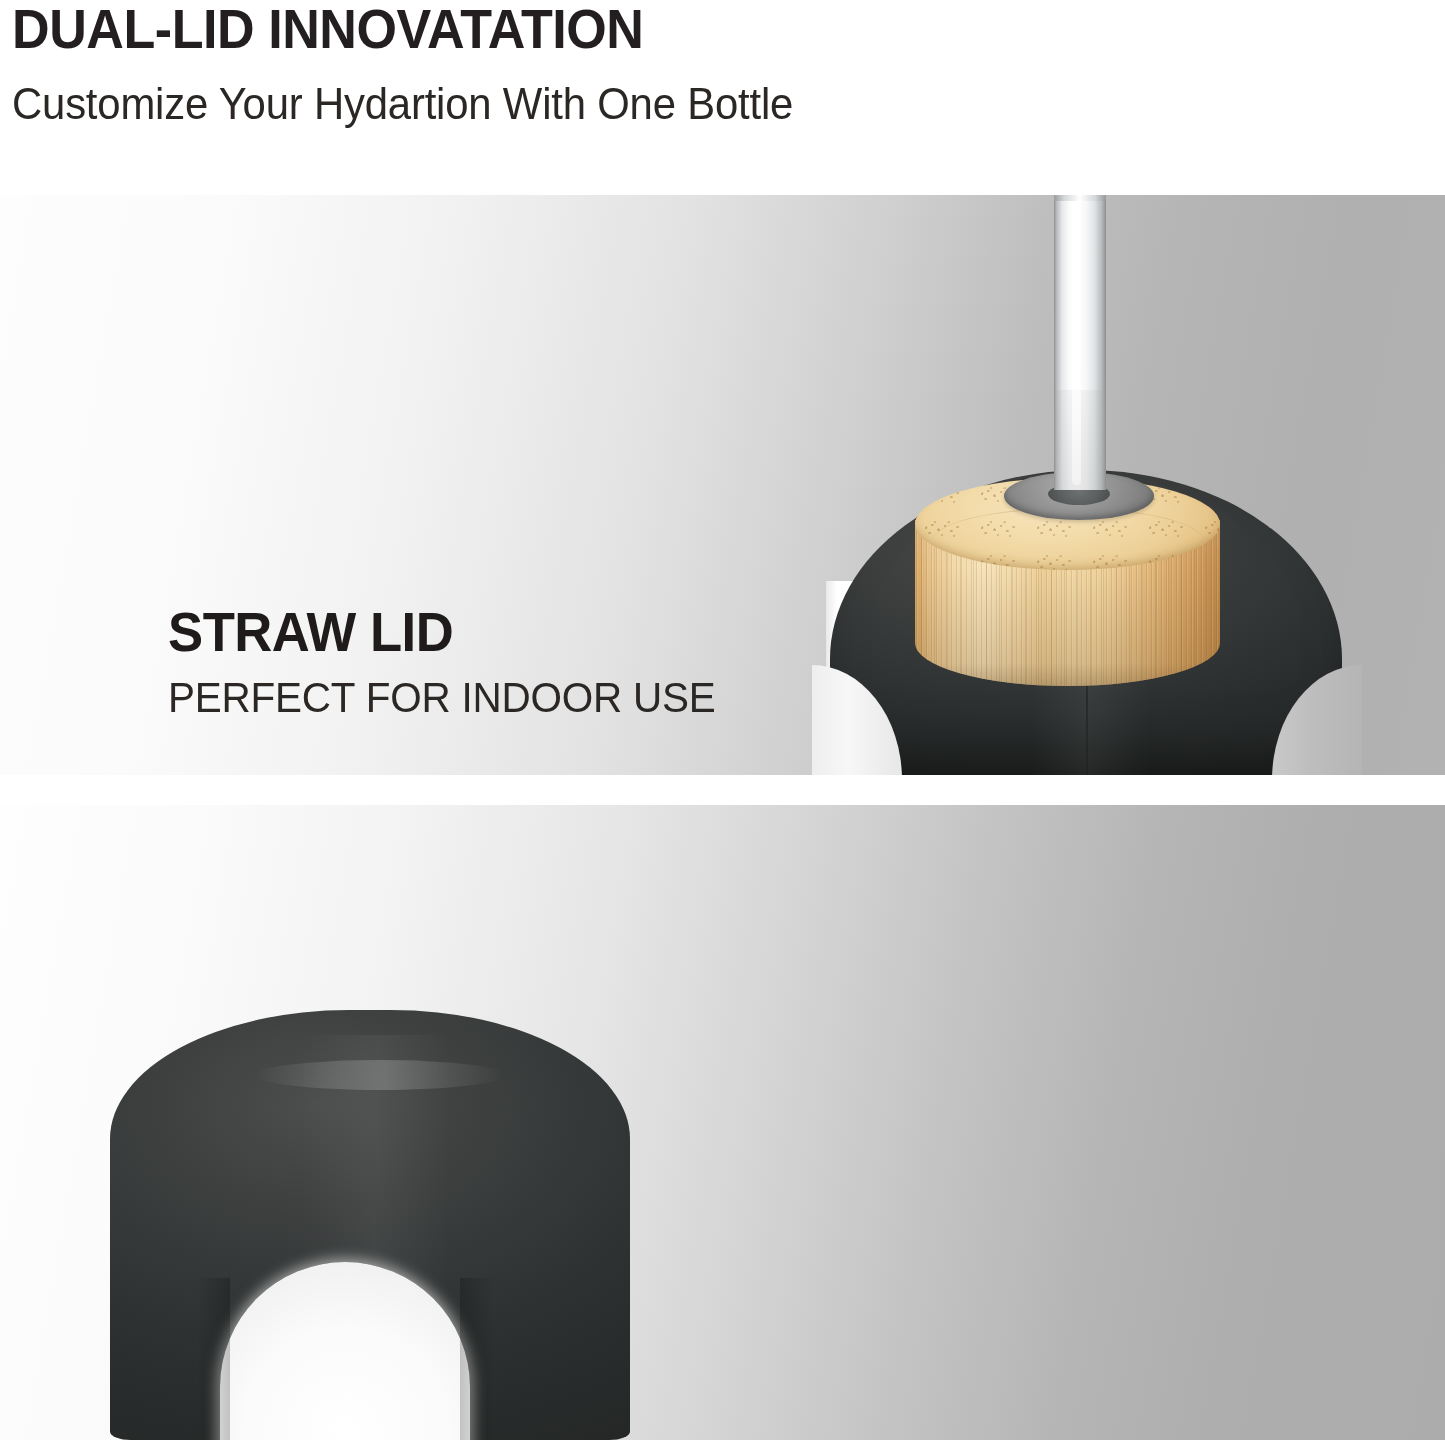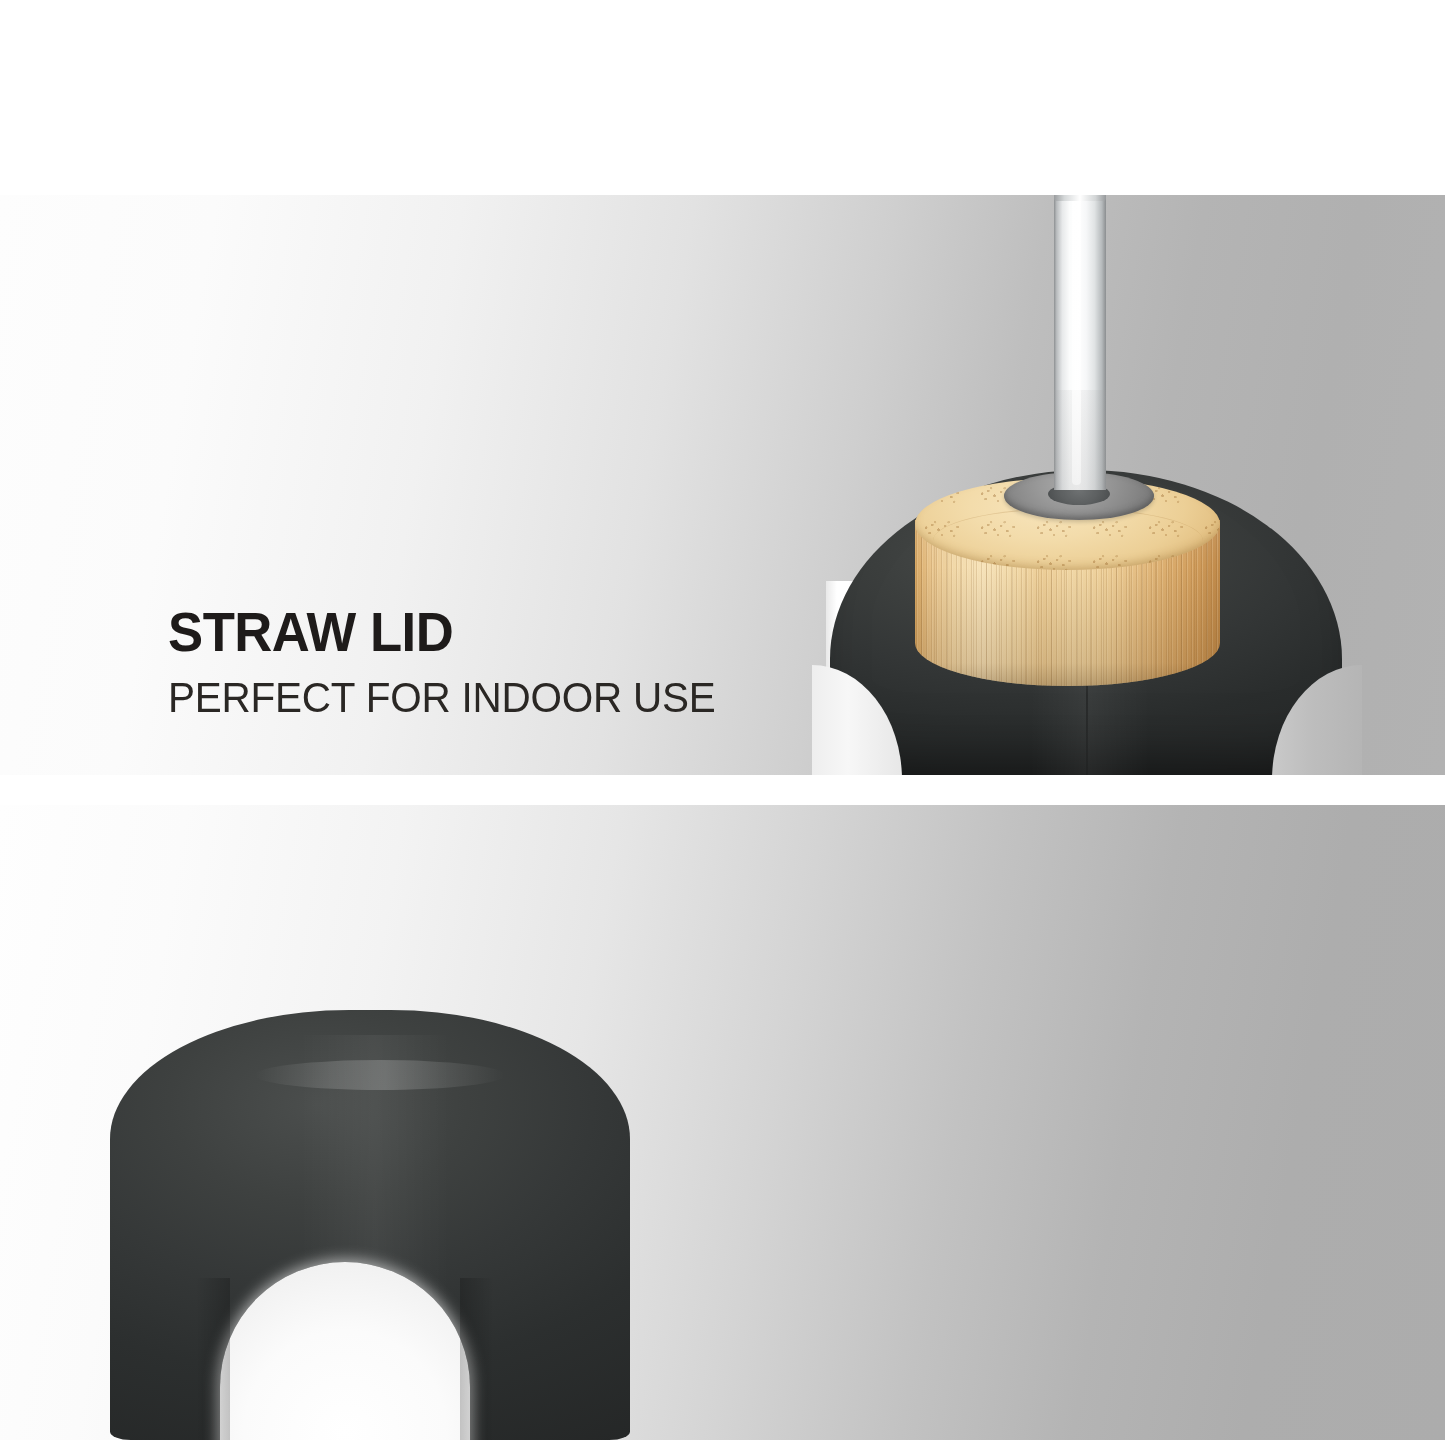--- a/index.html
+++ b/index.html
@@ -228,20 +228,24 @@
   .window-shadow-r{
     position:absolute;left:460px;top:1278px;width:34px;height:174px;
     background:linear-gradient(270deg,rgba(0,0,0,0) 0%,rgba(0,0,0,.22) 100%);
   }
 </style>
 </head>
 <body>
 
 <div class="stage">
 
+  <div class="header">
+    <div class="title">DUAL-LID INNOVATATION</div>
+    <div class="subtitle">Customize Your Hydartion With One Bottle</div>
+  </div>
 
   <div class="panel panel-top">
 
     <div class="prod-top">
 
       <div class="glass-strip"></div>
       <div class="glass-strip-r"></div>
 
       <div class="sleeve-top"></div>
       <div class="sleeve-sheen"></div>

